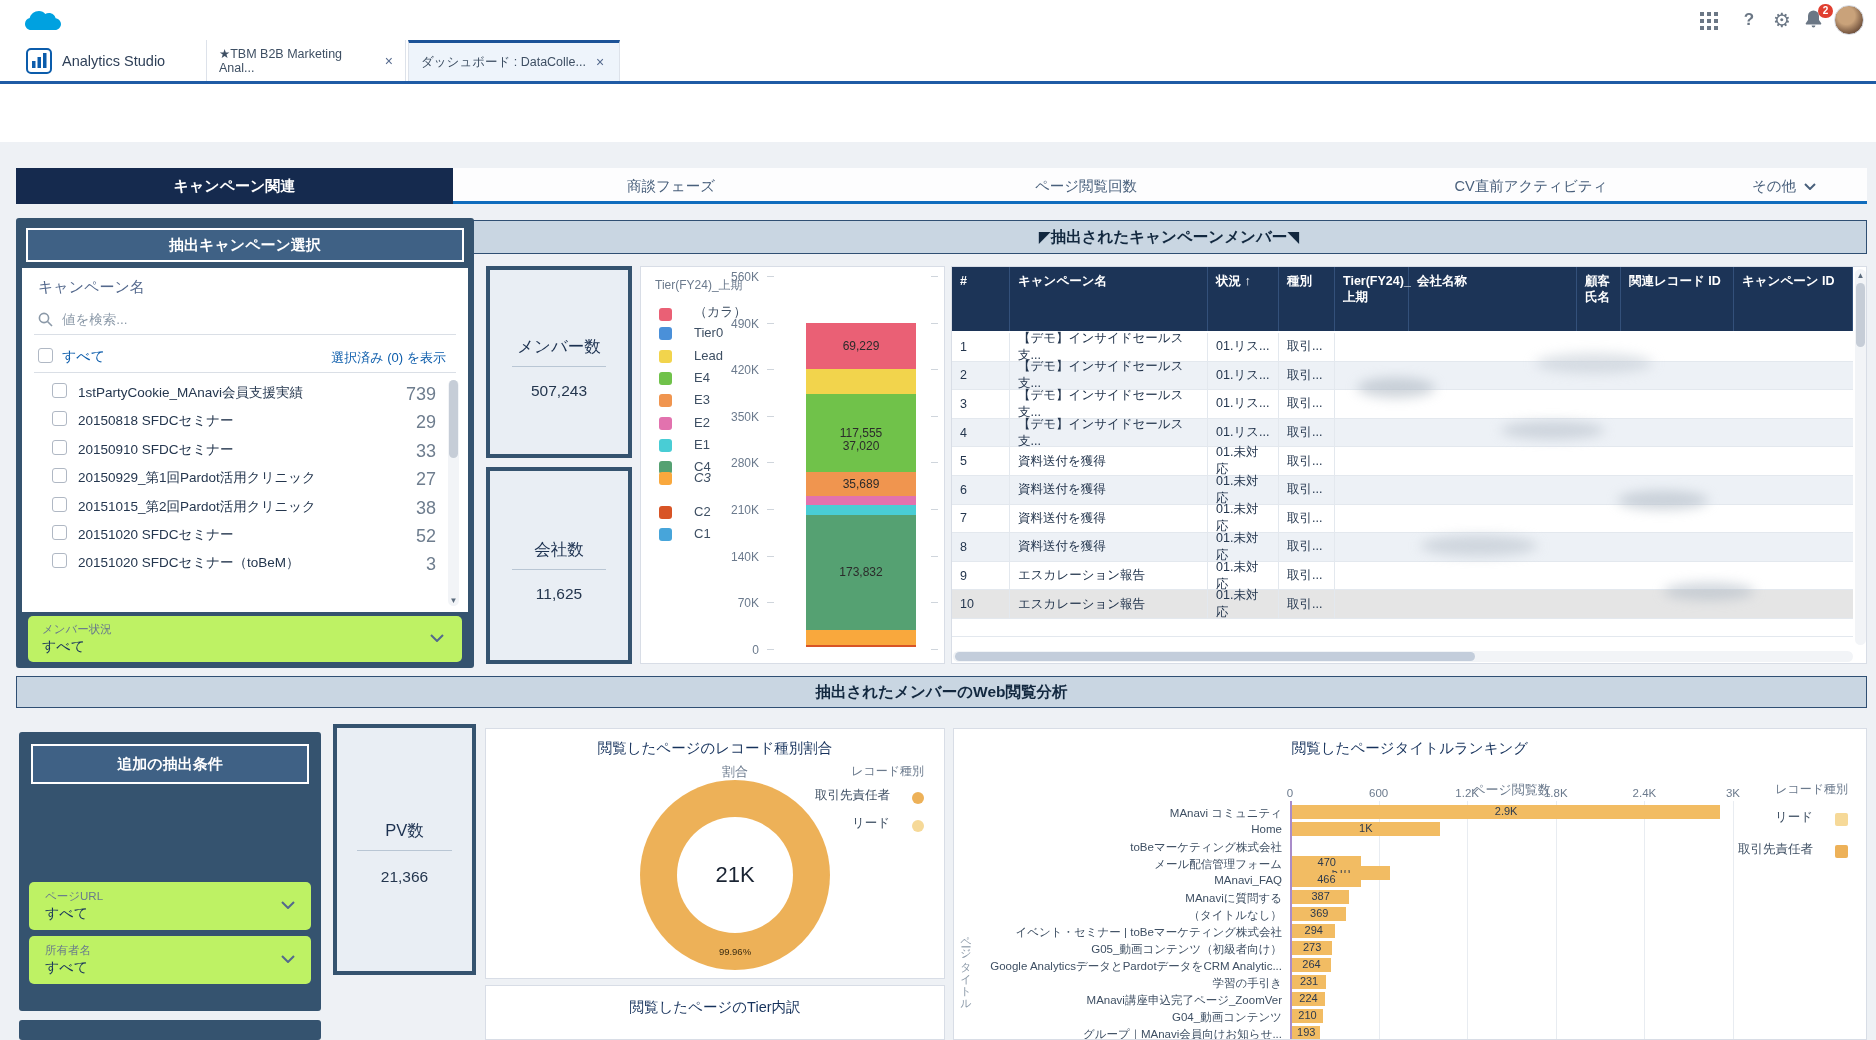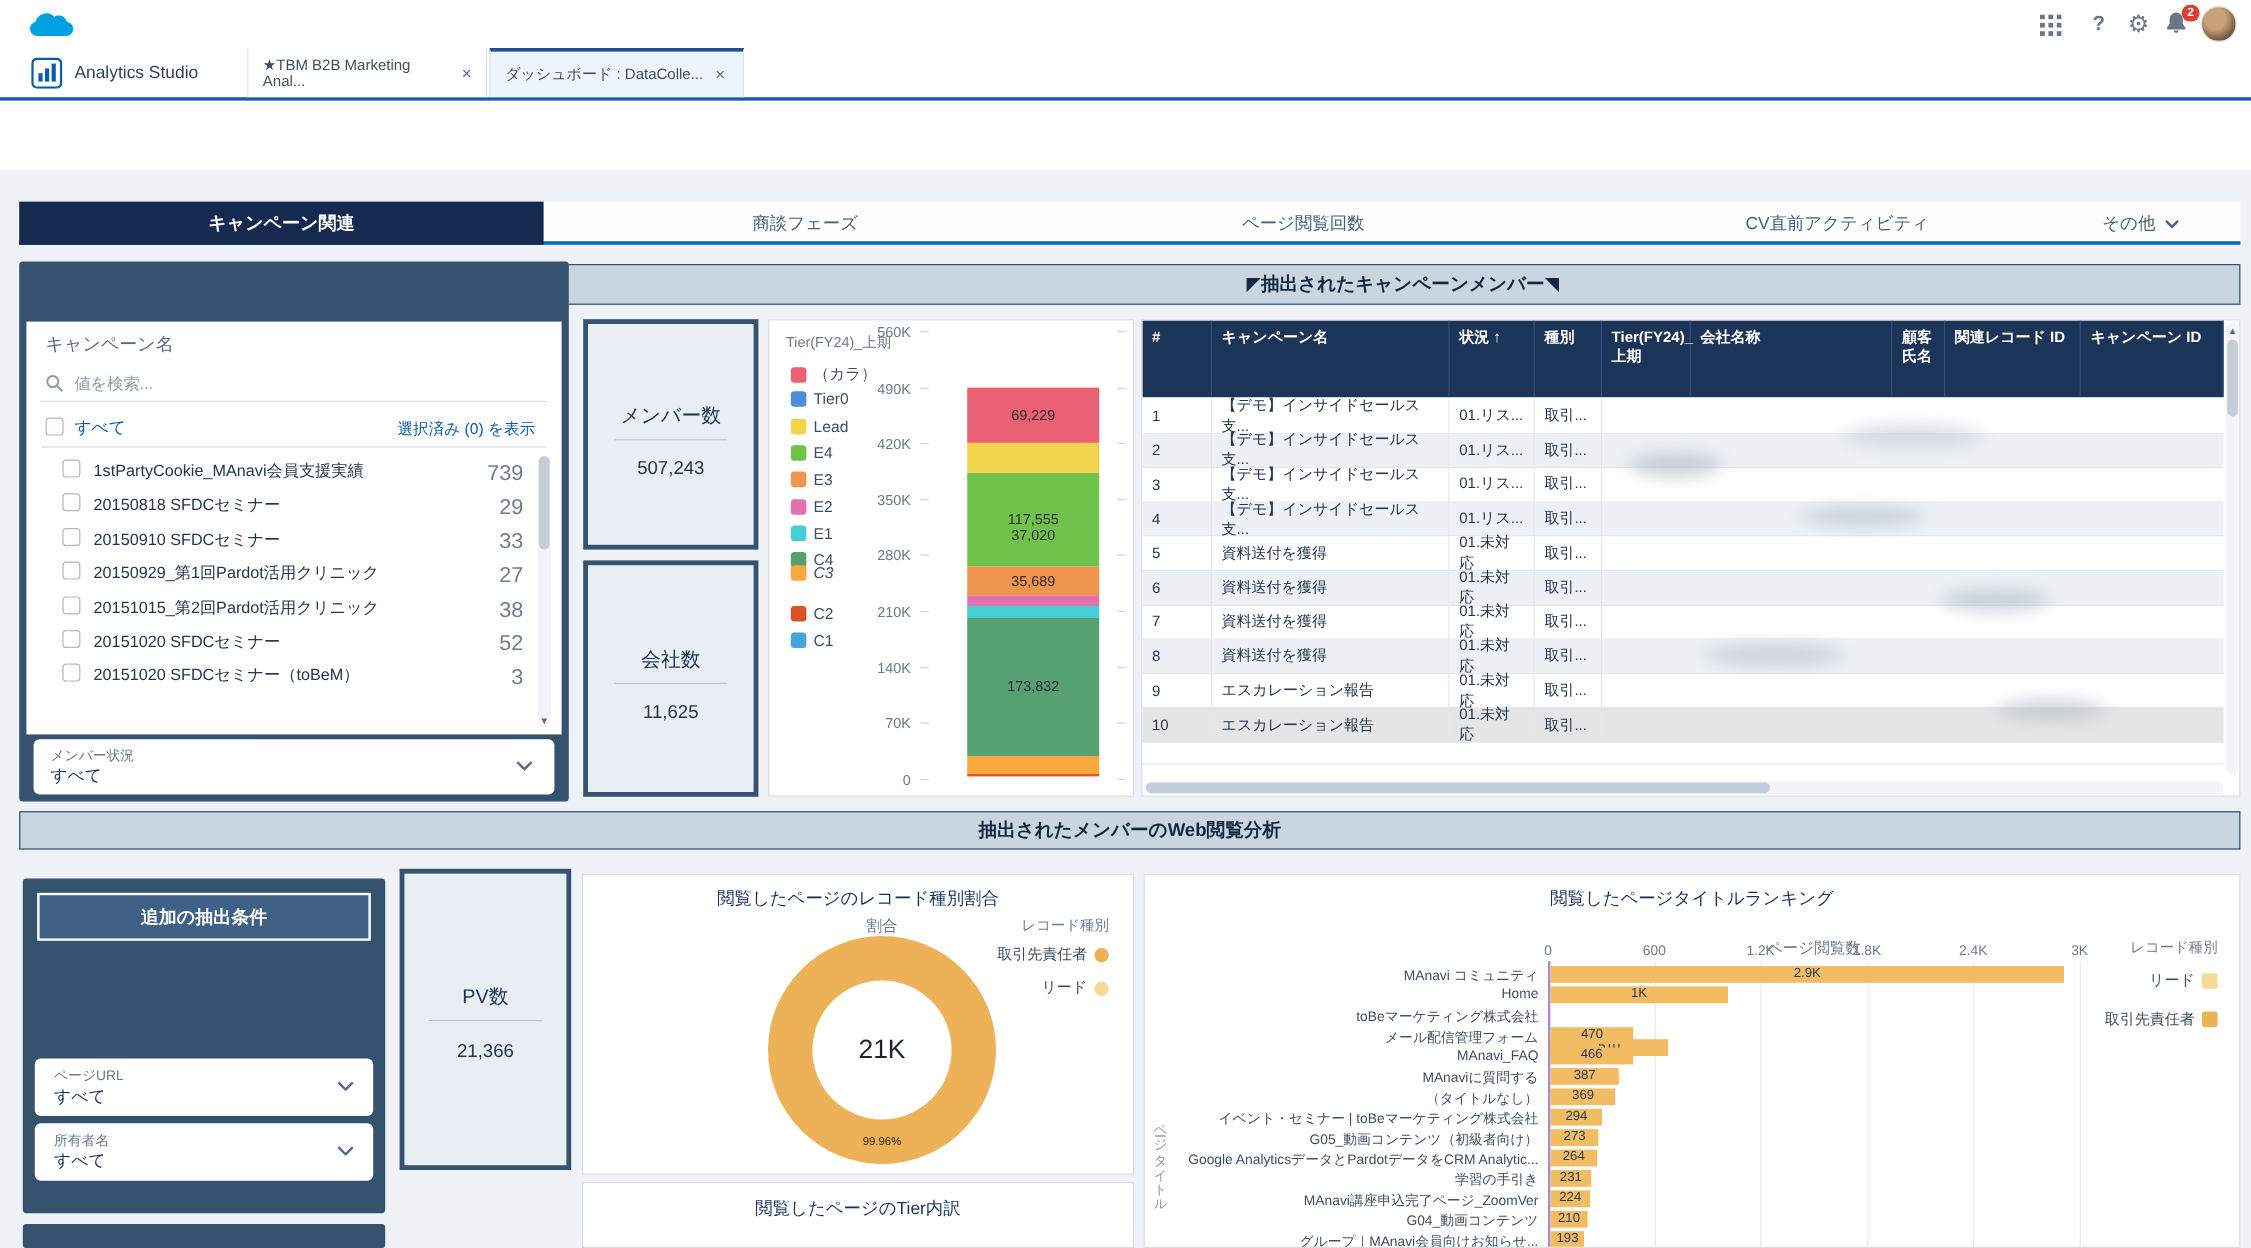--- a/index.html
+++ b/index.html
@@ -52,37 +52,37 @@
   .panel-dark { background:#35536f; border-radius:3px; }
   .pd-header { background:#3f6185; border:2px solid #fff; color:#fff; font-weight:bold; font-size:15px;
                display:flex; align-items:center; justify-content:center; }
   .whitebox { background:#fff; }
   .checkbox { display:inline-block; width:15px; height:15px; border:1px solid #b0b8c4; border-radius:3px; background:#fff; }
   .bluelink { color:#0b5cab; font-size:13px; }
   .item-label { font-size:13.5px; color:#24364e; }
   .item-count { font-size:18px; color:#6e7d8e; }
   .scrolltrack { background:#f2f4f7; border-radius:6px; }
   .scrollthumb { background:#c6cdd7; border-radius:6px; }
-  .ddbox { background:#ffffff; border-radius:5px; }
+  .ddbox { background:#bef264; border-radius:5px; }
   .ddlabel { font-size:11.5px; color:#697a8c; }
   .ddvalue { font-size:14px; color:#16325c; }
 
   
   .kpi { background:#e9eef4; border:4px solid #35536f; }
   .kpi .klabel { position:absolute; left:0; width:100%; text-align:center; font-size:16.5px; color:#1c3150; }
   .kpi .kline  { position:absolute; height:1px; background:#b9c6d4; }
   .kpi .kvalue { position:absolute; left:0; width:100%; text-align:center; font-size:15.5px; color:#24364e; }
 
   .cardpanel { background:#fff; border:1px solid #d8dde6; }
   .charttitle { position:absolute; width:100%; text-align:center; font-size:14.5px; color:#16325c; }
   .axistext { font-size:12.5px; color:#6b7a8d; }
 
   
   .legtitle { font-size:12px; color:#6b7a8d; }
-  .legrow { position:absolute; display:flex; align-items:center; gap:6px; }
+  .legrow { position:absolute; display:flex; align-items:flex-end; gap:22px; }
   .legswatch { width:13px; height:13px; border-radius:3px; }
   .leglabel { font-size:13px; color:#3e4f63; }
   .ytick { position:absolute; right:0; font-size:12px; color:#6b7a8d; text-align:right; }
   .tickdash { position:absolute; width:7px; height:1px; background:#cfd5dc; }
   .seg { position:absolute; left:0; width:100%; }
   .seglabel { position:absolute; width:100%; text-align:center; font-size:12px; color:#2b2b2b; }
 
   
   .thead { position:absolute; background:#1c3457; color:#fff; display:flex; }
   .th { border-right:1px solid #33507a; font-size:12.5px; font-weight:bold; padding:7px 8px; line-height:1.25;
@@ -218,20 +218,21 @@
         <span>その他</span>
         <svg width="12" height="7" viewBox="0 0 12 7">
             <path fill="none" stroke="#49607c" stroke-width="2" d="M1 1l5 5 5-5"></path>
           </svg>
       </div>
     </div>
 
     <div class="abs sechdr" style="left:471px;top:78px;width:1396px;height:34px">◤抽出されたキャンペーンメンバー◥</div>
 
     <div class="abs panel-dark" style="left:16px;top:76px;width:458px;height:450px">
+      <div class="abs pd-header" style="left:10px;top:10px;width:438px;height:34px">抽出キャンペーン選択</div>
       <div class="abs whitebox" style="left:6px;top:50px;width:446px;height:344px">
         <div class="abs" style="left:16px;top:10px;font-size:15px;color:#54698d">キャンペーン名</div>
         <svg class="abs" style="left:16px;top:44px" width="15" height="15" viewBox="0 0 15 15">
           <circle cx="6" cy="6" r="4.6" fill="none" stroke="#8b99a8" stroke-width="1.6"></circle>
             <path d="M9.5 9.5 14 14" stroke="#8b99a8" stroke-width="1.6"></path>
         </svg>
         <div class="abs" style="left:40px;top:43px;font-size:13.5px;color:#8b99a8">値を検索...</div>
         <div class="abs" style="left:12px;top:66px;width:422px;height:1px;background:#dadfe6"></div>
         <span class="abs checkbox" style="left:16px;top:80px"></span>
         <span class="abs bluelink" style="left:40px;top:80px;font-size:14px">すべて</span>

